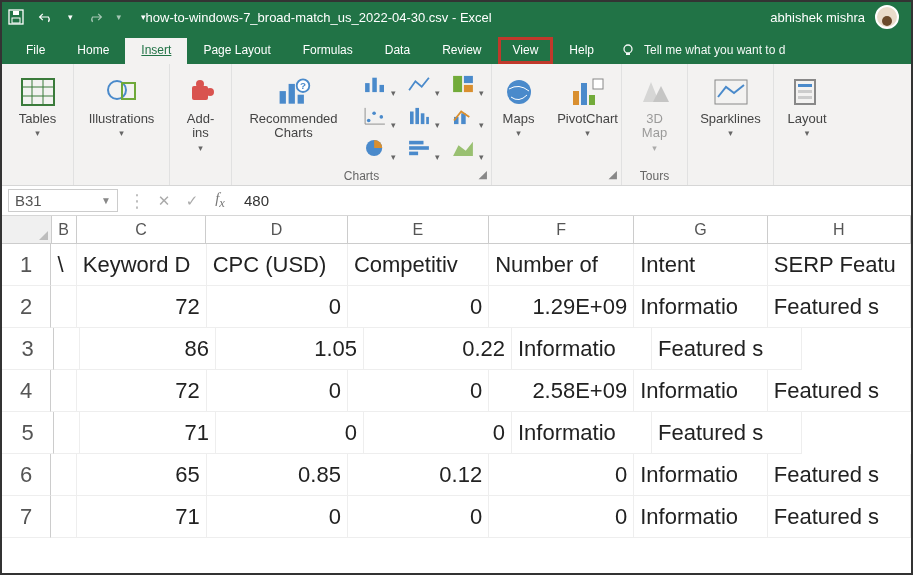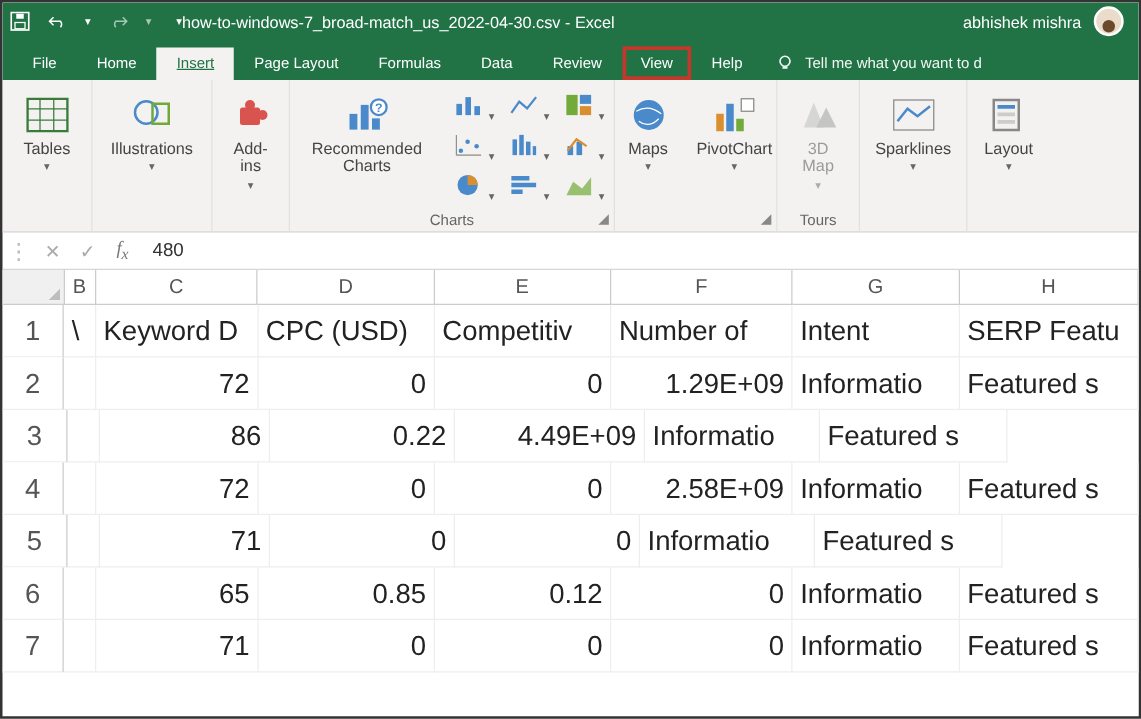--- a/index.html
+++ b/index.html
@@ -357,20 +357,24 @@
           </svg>
         </span>
       <span class="lbl">Layout</span>
       <span class="drop">▾</span>
     </div>
     <div class="groupname">&nbsp;</div>
   </div>
 </div>
 
 <div class="formulabar">
+  <div class="namebox">
+    <span>B31</span>
+    <span class="namebox-drop">▼</span>
+  </div>
   <span class="dots">⋮</span>
   <span class="fb-btn">✕</span>
   <span class="fb-btn">✓</span>
   <span class="fb-btn fx">f<sub>x</sub></span>
   <div class="fb-input">480</div>
 </div>
 
 <div class="sheet">
   <div class="row hdrrow">
     <div class="corner"></div>
@@ -402,22 +406,22 @@
         <div class="cell cD right">0</div>
         <div class="cell cE right">0</div>
         <div class="cell cF right">1.29E+09</div>
         <div class="cell cG left">Informatio</div>
         <div class="cell cH left">Featured s</div>
       </div>
       <div class="row">
         <div class="rowhdr">3</div>
         <div class="cell cB"></div>
         <div class="cell cC right">86</div>
+        <div class="cell cD right">1.05</div>
         <div class="cell cE right">0.22</div>
-        <div class="cell cF right">4.49E+09</div>
         <div class="cell cG left">Informatio</div>
         <div class="cell cH left">Featured s</div>
       </div>
       <div class="row">
         <div class="rowhdr">4</div>
         <div class="cell cB"></div>
         <div class="cell cC right">72</div>
         <div class="cell cD right">0</div>
         <div class="cell cE right">0</div>
         <div class="cell cF right">2.58E+09</div>

